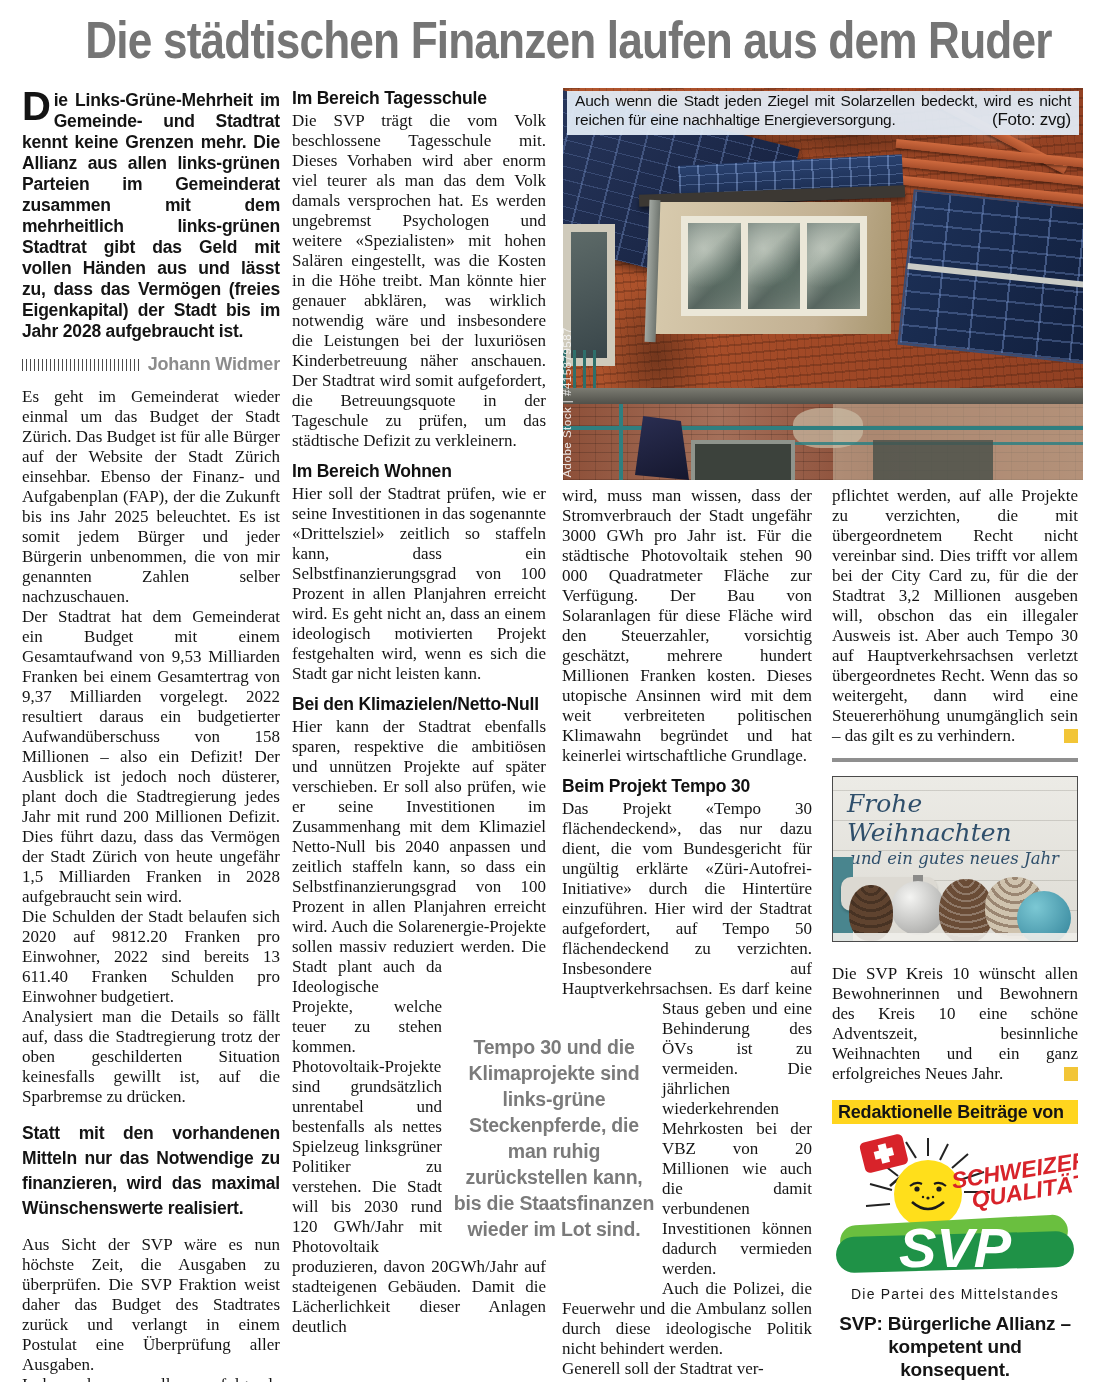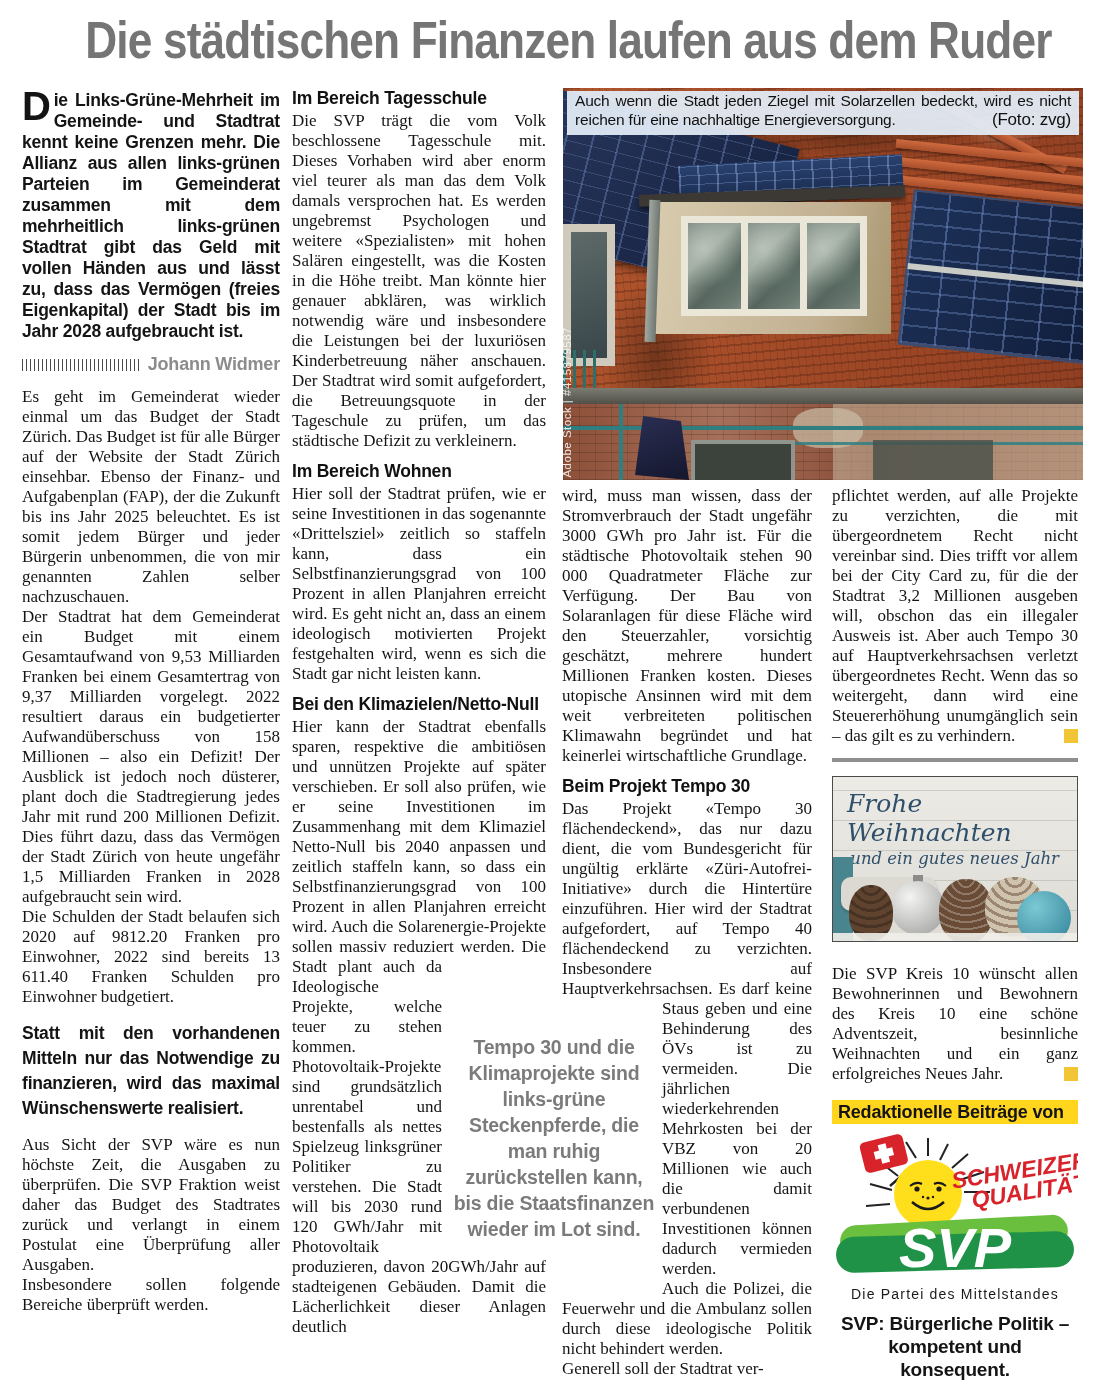--- a/index.html
+++ b/index.html
@@ -167,20 +167,21 @@
 
   <div id="col1" class="col">
     <p class="lead">Die Links-Grüne-Mehrheit im Gemeinde- und Stadtrat kennt keine Grenzen mehr. Die Allianz aus allen links-grünen Parteien im Gemeinderat zusammen mit dem mehrheitlich links-grünen Stadtrat gibt das Geld mit vollen Händen aus und lässt zu, dass das Vermögen (freies Eigenkapital) der Stadt bis im Jahr 2028 aufgebraucht ist.</p>
     <div class="byline-row">
       <div class="byline-ticks"></div>
       <span class="byline-name">Johann Widmer</span>
     </div>
     <p class="body-p">Es geht im Gemeinderat wieder einmal um das Budget der Stadt Zürich. Das Budget ist für alle Bürger auf der Website der Stadt Zürich einsehbar. Ebenso der Finanz- und Aufgabenplan (FAP), der die Zukunft bis ins Jahr 2025 beleuchtet. Es ist somit jedem Bürger und jeder Bürgerin unbenommen, die von mir genannten Zahlen selber nachzuschauen.</p>
     <p class="body-p">Der Stadtrat hat dem Gemeinderat ein Budget mit einem Gesamtaufwand von 9,53 Milliarden Franken bei einem Gesamtertrag von 9,37 Milliarden vorgelegt. 2022 resultiert daraus ein budgetierter Aufwandüberschuss von 158 Millionen – also ein Defizit! Der Ausblick ist jedoch noch düsterer, plant doch die Stadtregierung jedes Jahr mit rund 200 Millionen Defizit. Dies führt dazu, dass das Vermögen der Stadt Zürich von heute ungefähr 1,5 Milliarden Franken in 2028 aufgebraucht sein wird.</p>
     <p class="body-p">Die Schulden der Stadt belaufen sich 2020 auf 9812.20 Franken pro Einwohner, 2022 sind bereits 13 611.40 Franken Schulden pro Einwohner budgetiert.</p>
+    <p class="body-p">Analysiert man die Details so fällt auf, dass die Stadtregierung trotz der oben geschilderten Situation keinesfalls gewillt ist, auf die Sparbremse zu drücken.</p>
     <p class="boldnote">Statt mit den vorhandenen Mitteln nur das Notwendige zu finanzieren, wird das maximal Wünschenswerte realisiert.</p>
     <p class="body-p">Aus Sicht der SVP wäre es nun höchste Zeit, die Ausgaben zu überprüfen. Die SVP Fraktion weist daher das Budget des Stadtrates zurück und verlangt in einem Postulat eine Überprüfung aller Ausgaben.</p>
     <p class="body-p">Insbesondere sollen folgende Bereiche überprüft werden.</p>
   </div>
 
   <div id="col2" class="col">
     <h3 class="subhead" style="margin-top:0">Im Bereich Tagesschule</h3>
     <p class="body-p">Die SVP trägt die vom Volk beschlossene Tagesschule mit. Dieses Vorhaben wird aber enorm viel teurer als man das dem Volk damals versprochen hat. Es werden ungebremst Psychologen und weitere «Spezialisten» mit hohen Salären eingestellt, was die Kosten in die Höhe treibt. Man könnte hier genauer abklären, was wirklich notwendig wäre und insbesondere die Leistungen bei der luxuriösen Kinderbetreuung näher anschauen. Der Stadtrat wird somit aufgefordert, die Betreuungsquote in der Tageschule zu prüfen, um das städtische Defizit zu verkleinern.</p>
     <h3 class="subhead">Im Bereich Wohnen</h3>
     <p class="body-p">Hier soll der Stadtrat prüfen, wie er seine Investitionen in das sogenannte «Drittelsziel» zeitlich so staffeln kann, dass ein Selbstfinanzierungsgrad von 100 Prozent in allen Planjahren erreicht wird. Es geht nicht an, dass an einem ideologisch motivierten Projekt festgehalten wird, wenn es sich die Stadt gar nicht leisten kann.</p>
@@ -230,21 +231,21 @@
     <div class="ph ph-caption">
       <span>Auch wenn die Stadt jeden Ziegel mit Solarzellen bedeckt, wird es nicht reichen für eine nachhaltige Energieversorgung.</span>
       <span class="ph-credit">(Foto: zvg)</span>
     </div>
   </div>
 
   <div id="col3" class="col">
     <p class="body-p">wird, muss man wissen, dass der Stromverbrauch der Stadt ungefähr 3000 GWh pro Jahr ist. Für die städtische Photovoltaik stehen 90 000 Quadratmeter Fläche zur Verfügung. Der Bau von Solaranlagen für diese Fläche wird den Steuerzahler, vorsichtig geschätzt, mehrere hundert Millionen Franken kosten. Dieses utopische Ansinnen wird mit dem weit verbreiteten politischen Klimawahn begründet und hat keinerlei wirtschaftliche Grundlage.</p>
     <h3 class="subhead">Beim Projekt Tempo 30</h3>
     <p class="body-p">
-      <span>Das Projekt «Tempo 30 flächendeckend», das nur dazu dient, die vom Bundesgericht für ungültig erklärte «Züri-Autofrei-Initiative» durch die Hintertüre einzuführen. Hier wird der Stadtrat aufgefordert, auf Tempo 40 flächendeckend zu verzichten. Insbesondere auf Hauptverkehrsachsen. Es</span>
+      <span>Das Projekt «Tempo 30 flächendeckend», das nur dazu dient, die vom Bundesgericht für ungültig erklärte «Züri-Autofrei-Initiative» durch die Hintertüre einzuführen. Hier wird der Stadtrat aufgefordert, auf Tempo 50 flächendeckend zu verzichten. Insbesondere auf Hauptverkehrsachsen. Es</span>
       <span class="spacer-l"></span>
       <span>darf keine Staus geben und eine Behinderung des ÖVs ist zu vermeiden. Die jährlichen wiederkehrenden Mehrkosten bei der VBZ von 20 Millionen wie auch die damit verbundenen Investitionen können dadurch vermieden werden.</span>
     </p>
     <p class="body-p">Auch die Polizei, die Feuerwehr und die Ambulanz sollen durch diese ideologische Politik nicht behindert werden.</p>
     <p class="body-p">Generell soll der Stadtrat ver-</p>
   </div>
 
   <div id="pullquote">Tempo 30 und die Klimaprojekte sind links-grüne Steckenpferde, die man ruhig zurückstellen kann, bis die Staatsfinanzen wieder im Lot sind.</div>
 
   <div id="col4" class="col">
@@ -316,18 +317,18 @@
         <text x="190" y="46" font-size="23" text-anchor="middle">SCHWEIZER</text>
         <text x="196" y="68" font-size="23" text-anchor="middle">QUALITÄT</text>
       </g>
 
       <rect x="8" y="88" width="228" height="32" rx="16" fill="#6ABF3F" transform="rotate(-3 122 104)"></rect>
       <rect x="4" y="102" width="238" height="36" rx="18" fill="#1F9247" transform="rotate(-1.5 123 120)"></rect>
       <text x="123" y="135" font-size="56" text-anchor="middle" fill="#fff" font-family="Liberation Sans, sans-serif" font-weight="bold" font-style="italic">SVP</text>
     </svg>
     <div class="partei">Die Partei des Mittelstandes</div>
 
-    <div class="tagline">SVP: Bürgerliche Politik –</div>
+    <div class="tagline">SVP: Bürgerliche Allianz –</div>
     <div class="tagline" style="margin-top:0">kompetent und konsequent.</div>
 
   </div>
 
 </div>
 
 </body></html>

